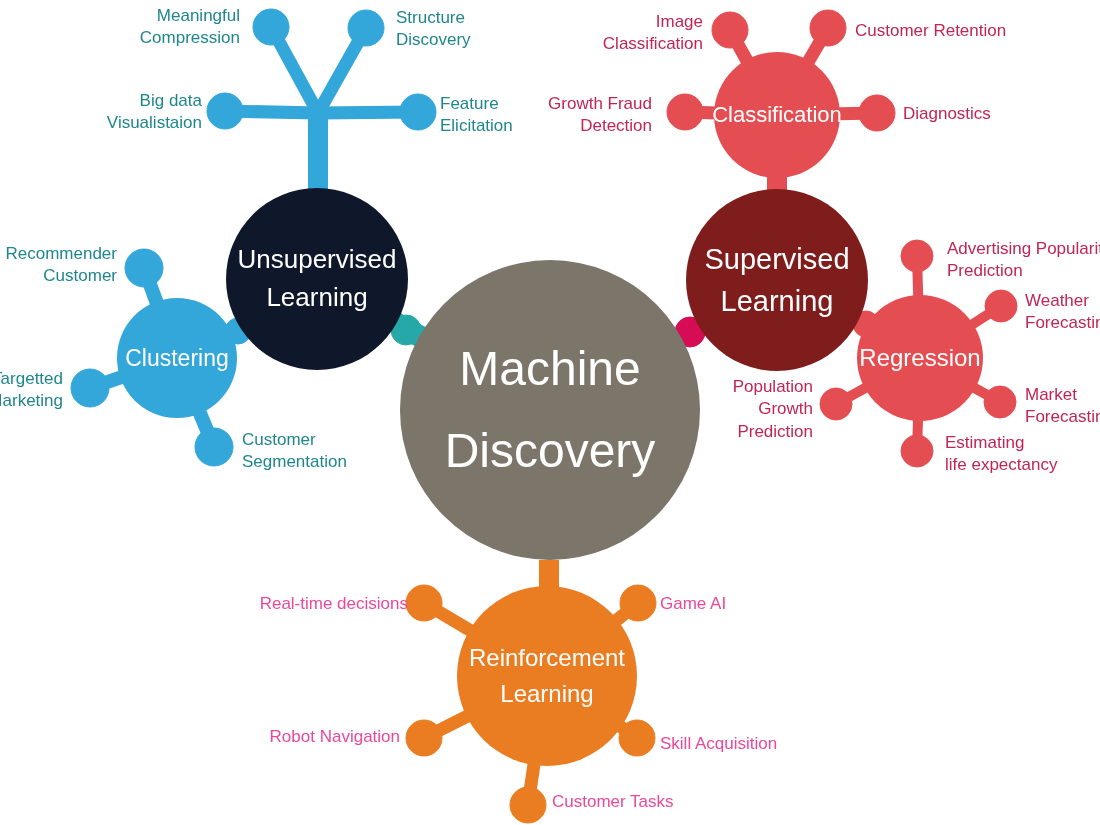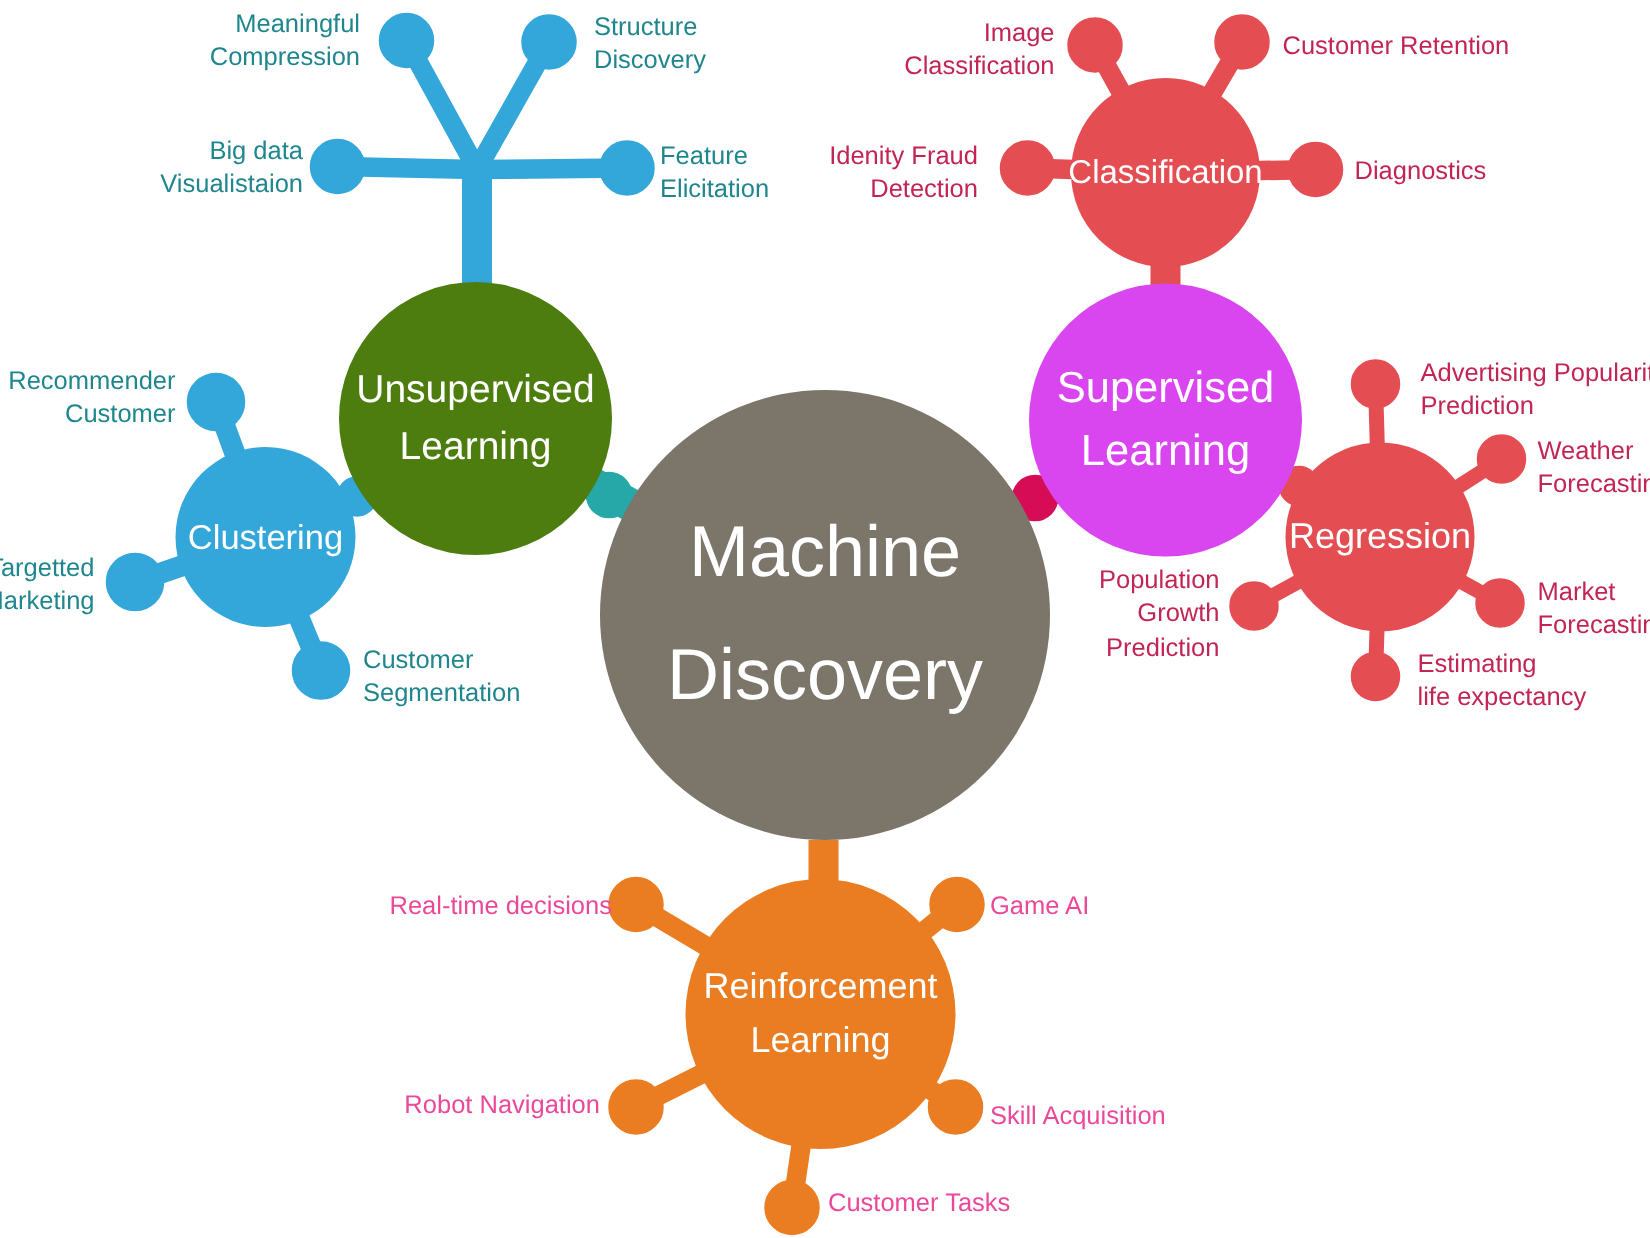--- a/index.html
+++ b/index.html
@@ -7,22 +7,22 @@
     width:1100px;height:825px;overflow:hidden;background:#ffffff;position:relative;
     font-family:"Liberation Sans", sans-serif;
   }
   .canvas{position:absolute;left:0;top:0;width:1100px;height:825px;}
   svg.connectors{position:absolute;left:0;top:0;}
   .circle{
     position:absolute;border-radius:50%;display:flex;align-items:center;justify-content:center;
     color:#ffffff;text-align:center;white-space:pre-line;font-weight:400;
   }
   .c-ml{left:400px;top:260px;width:300px;height:300px;background:#7b756a;font-size:48px;line-height:1.7;}
-  .c-unsup{left:226px;top:188px;width:182px;height:182px;background:#4d7c0f;font-size:26px;line-height:1.45;}
-  .c-sup{left:686px;top:189px;width:182px;height:182px;background:#d946ef;font-size:29px;line-height:1.45;}
+  .c-unsup{left:226px;top:188px;width:182px;height:182px;background:#0f172a;font-size:26px;line-height:1.45;}
+  .c-sup{left:686px;top:189px;width:182px;height:182px;background:#7f1d1d;font-size:29px;line-height:1.45;}
   .c-dim{left:253px;top:48px;width:130px;height:130px;background:#33a6da;font-size:17px;line-height:1.35;}
   .c-clu{left:117px;top:298px;width:120px;height:120px;background:#33a6da;font-size:23px;}
   .c-cla{left:714px;top:52px;width:126px;height:126px;background:#e44e52;font-size:22px;}
   .c-reg{left:857px;top:295px;width:126px;height:126px;background:#e44e52;font-size:24px;}
   .c-rei{left:457px;top:586px;width:180px;height:180px;background:#ea7d22;font-size:24px;line-height:1.5;}
   .lbl{
     position:absolute;font-size:17px;font-weight:400;line-height:1.32;white-space:pre-line;
   }
   .ra{text-align:right;}
   .teal{color:#1f868d;}
@@ -149,21 +149,21 @@
   <div class="lbl teal ra" style="left:0px;top:243px;width:117px;">Recommender
 Customer</div>
   <div class="lbl teal ra" style="left:-60px;top:368px;width:123px;">Targetted
 Marketing</div>
   <div class="lbl teal" style="left:242px;top:429px;">Customer
 Segmentation</div>
 
   <div class="lbl red ra" style="left:560px;top:11px;width:143px;">Image
 Classification</div>
   <div class="lbl red" style="left:855px;top:20px;">Customer Retention</div>
-  <div class="lbl red ra" style="left:520px;top:93px;width:132px;">Idenity Fraud
+  <div class="lbl red ra" style="left:520px;top:93px;width:132px;">Growth Fraud
 Detection</div>
   <div class="lbl red" style="left:903px;top:103px;">Diagnostics</div>
 
   <div class="lbl red" style="left:947px;top:238px;width:230px;">Advertising Popularity
 Prediction</div>
   <div class="lbl red" style="left:1025px;top:290px;width:130px;">Weather
 Forecasting</div>
   <div class="lbl red" style="left:1025px;top:384px;width:130px;">Market
 Forecasting</div>
   <div class="lbl red" style="left:945px;top:432px;">Estimating

